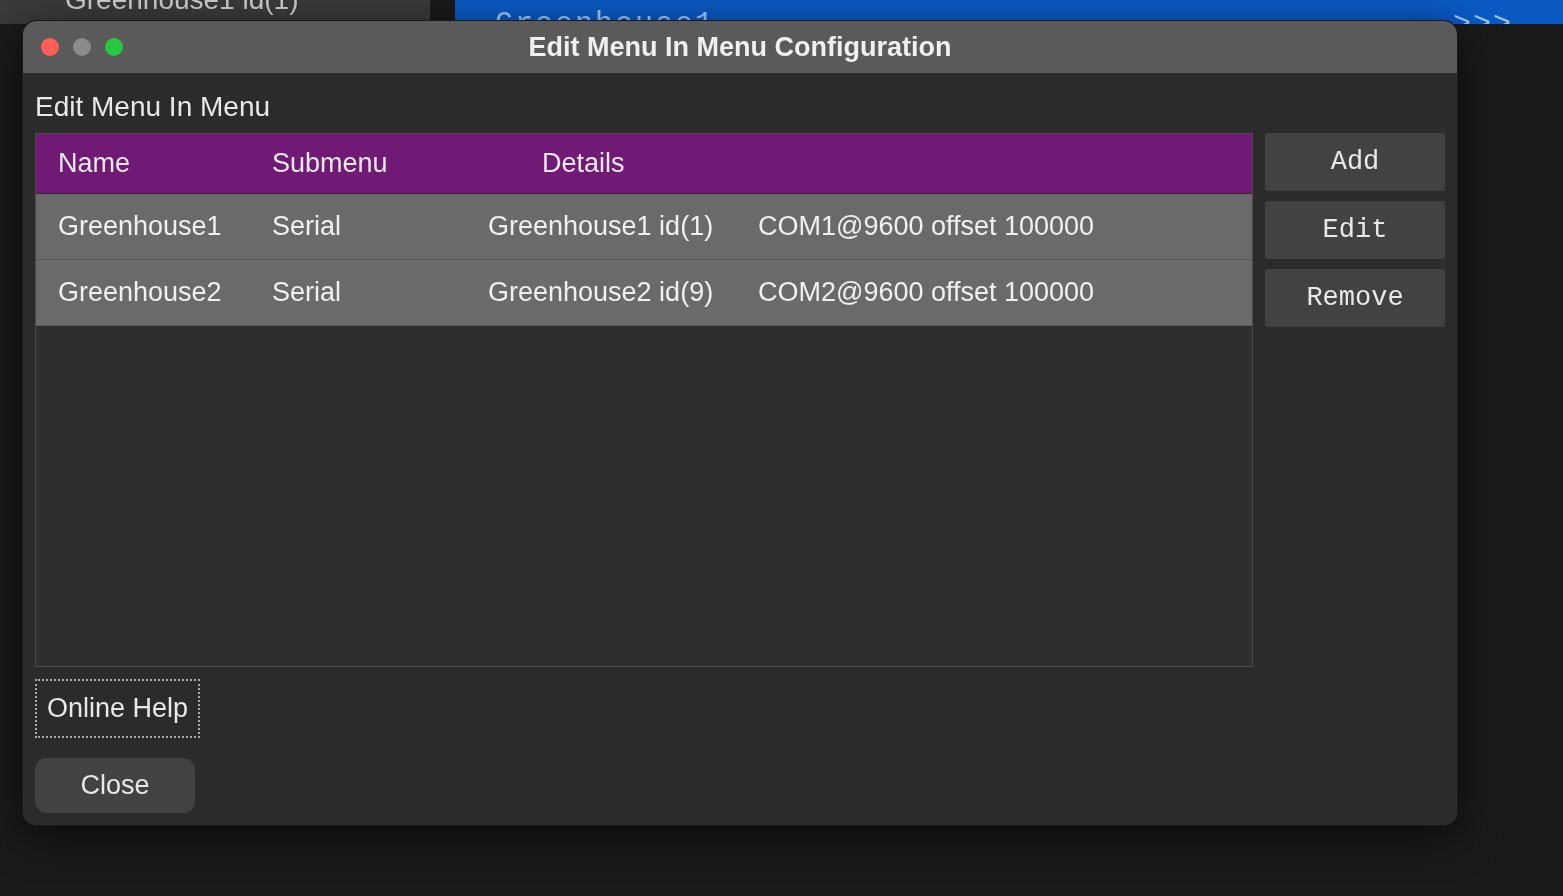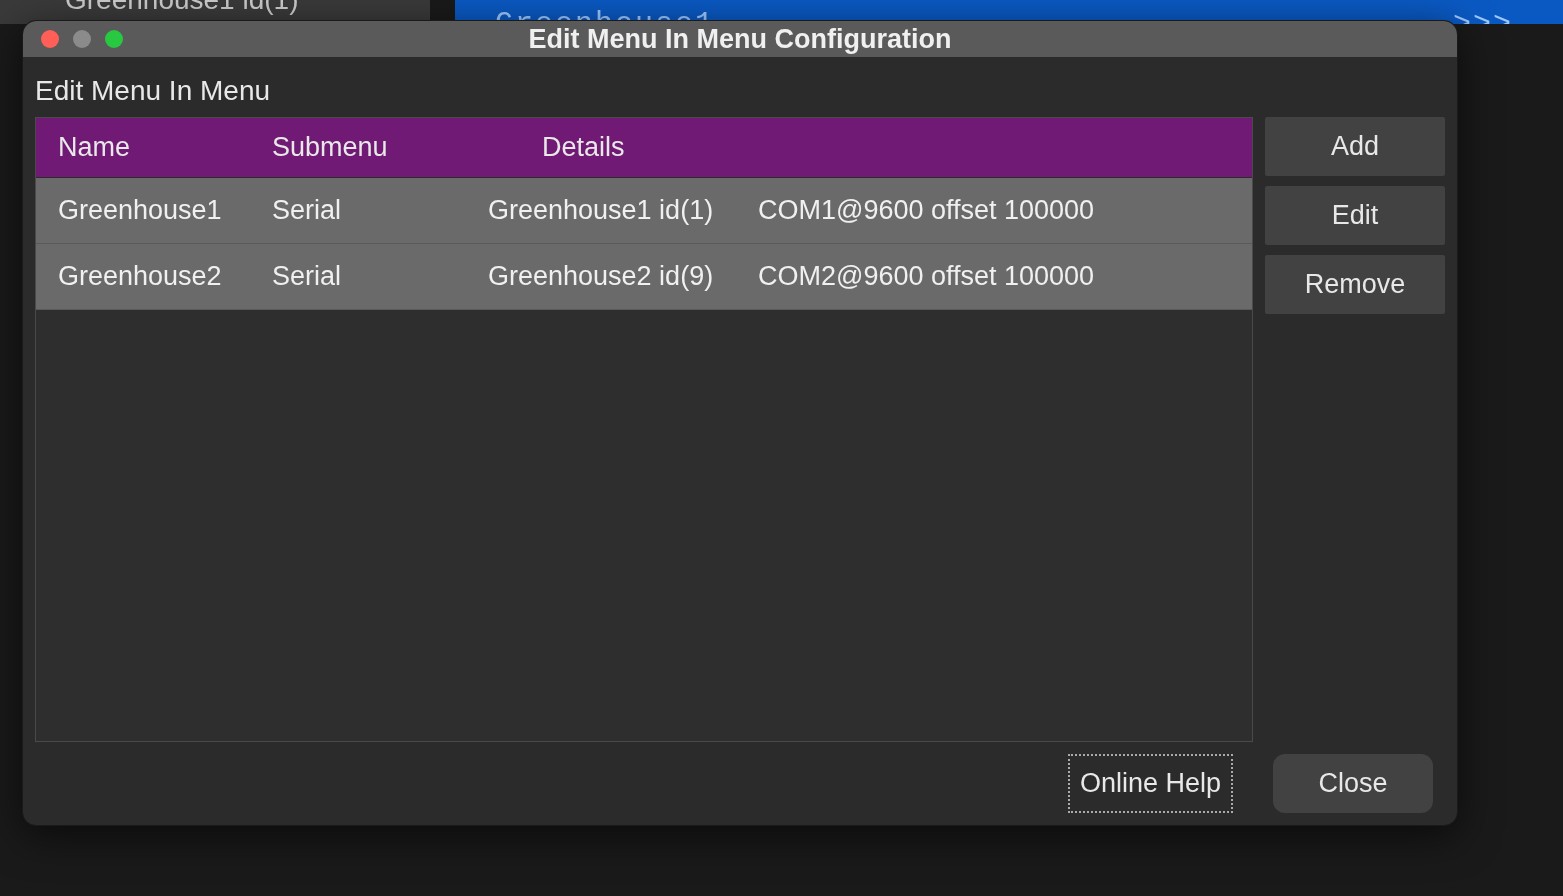--- a/index.html
+++ b/index.html
@@ -68,21 +68,21 @@
     background: #2b2b2b;
     border-radius: 14px;
     box-shadow: 0 10px 40px rgba(0,0,0,0.6);
     display: flex;
     flex-direction: column;
     overflow: hidden;
     border: 1px solid #1a1a1a;
   }
   .titlebar {
     background: #5a5a5a;
-    height: 36px;
+    height: 52px;
     display: flex;
     align-items: center;
     position: relative;
     border-top-left-radius: 14px;
     border-top-right-radius: 14px;
   }
   .traffic-lights {
     position: absolute;
     left: 18px;
     display: flex;
@@ -165,28 +165,29 @@
     flex-direction: column;
     gap: 10px;
   }
   .btn {
     background: #424242;
     border: none;
     color: #e8e8e8;
     font-size: 27px;
     padding: 14px 0;
     cursor: pointer;
-    font-family: Liberation Sans, sans-serif;
+    font-family: Liberation Mono, monospace;
     border-radius: 2px;
   }
   .footer {
     display: flex;
     justify-content: flex-end;
-    gap: 40px;
+    gap: 20px;
     padding: 12px 12px 12px 0;
+    flex-direction: column;
   }
   .btn-footer {
     background: transparent;
     border: none;
     color: #e8e8e8;
     font-size: 27px;
     padding: 12px 0;
     cursor: pointer;
     font-family: inherit;
     width: 160px;

